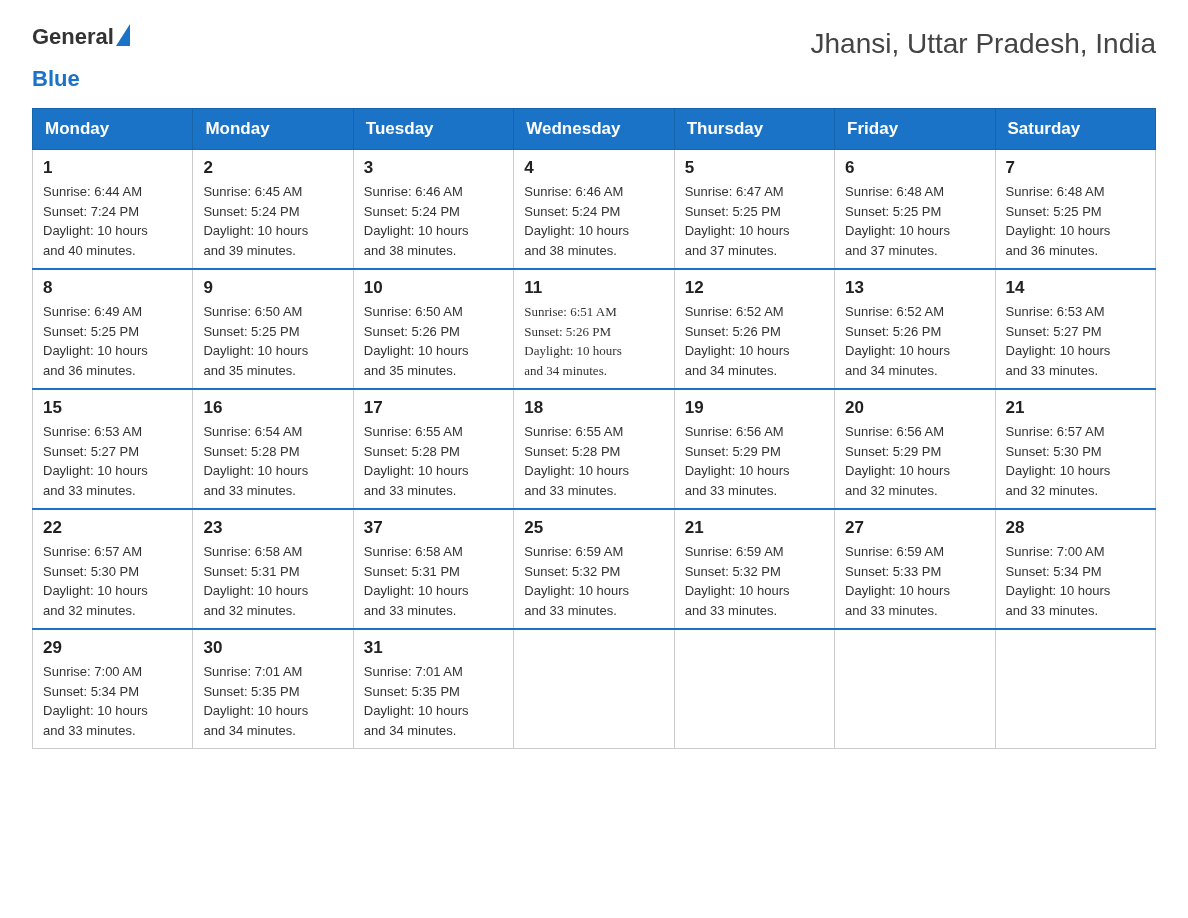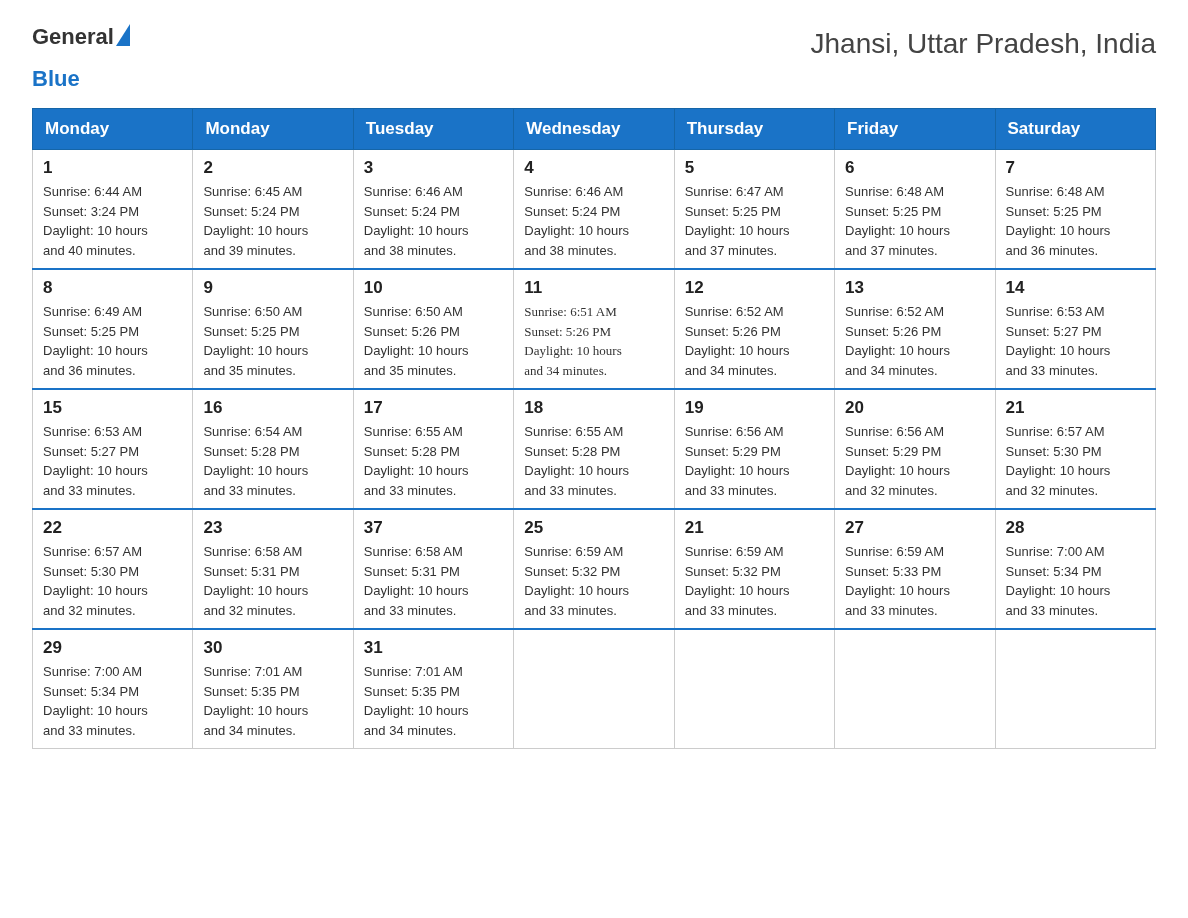--- a/index.html
+++ b/index.html
@@ -125,21 +125,21 @@
         <th>Thursday</th>
         <th>Friday</th>
         <th>Saturday</th>
       </tr>
   </thead>
   <tbody id="calendar-body">
   <tr>
         <td>
           <div class="day-number">1</div>
           <div class="day-info" style="white-space: pre-line;">Sunrise: 6:44 AM
-Sunset: 3:24 PM
+Sunset: 7:24 PM
 Daylight: 10 hours
 and 40 minutes.</div>
         </td>
         <td>
           <div class="day-number">2</div>
           <div class="day-info" style="white-space: pre-line;">Sunrise: 6:45 AM
 Sunset: 5:24 PM
 Daylight: 10 hours
 and 39 minutes.</div>
         </td>

